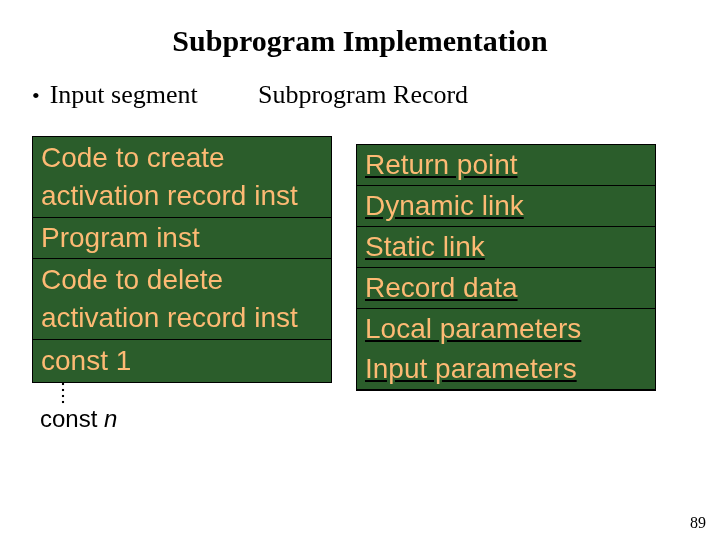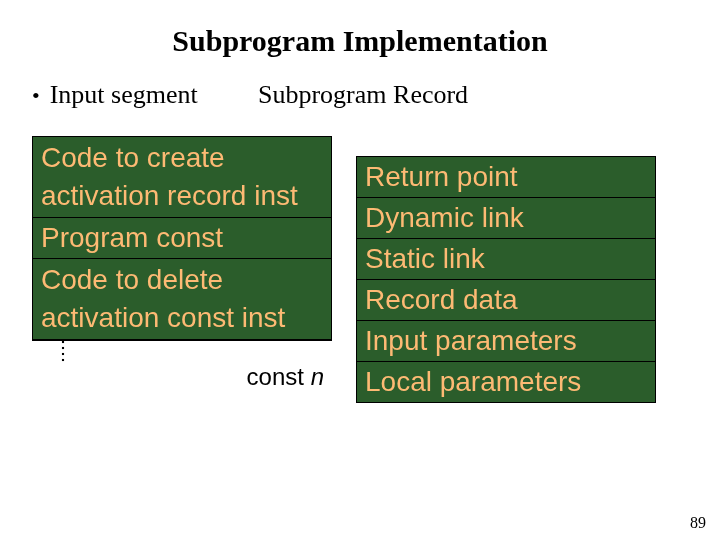--- a/index.html
+++ b/index.html
@@ -6,26 +6,26 @@
   html, body { width: 720px; height: 540px; background: #fff; font-family: "Times New Roman", Times, serif; color: #000; }
   .slide { width: 720px; height: 540px; position: relative; padding: 18px 28px 20px 28px; }
   .title { text-align: center; font-size: 30px; font-weight: bold; margin-bottom: 22px; margin-top: 6px; }
   .headers { display: flex; font-size: 26px; margin-bottom: 26px; padding-left: 4px; }
   .bullet-row { display: flex; align-items: baseline; }
   .bullet { margin-right: 10px; font-size: 22px; line-height: 26px; }
   .hdr-left { width: 226px; }
   .hdr-right { }
   .panels { display: flex; gap: 24px; padding-left: 4px; }
   .panel-left { width: 300px; }
-  .panel-right { width: 300px; margin-top: 20px; }
+  .panel-right { width: 300px; margin-top: 8px; text-decoration: underline; }
   .box { background: #2b5d2b; border: 1px solid #000; }
   .cell { font-family: Arial, Helvetica, sans-serif; font-size: 28px; color: #fdba74; padding: 2px 8px 2px 8px; border-bottom: 1px solid #000; line-height: 38px; }
   .cell.nb { border-bottom: none; }
   .cell.tight { padding-top: 1px; padding-bottom: 1px; }
-  .tail { font-family: Arial, Helvetica, sans-serif; font-size: 24px; color: #000; padding: 2px 8px; line-height: 28px; text-align: right; }
+  .tail { font-family: Arial, Helvetica, sans-serif; font-size: 24px; color: #000; padding: 2px 8px; line-height: 28px; }
   .dots { display: block; width: 6px; height: 26px; margin-left: 28px; margin-top: -2px; margin-bottom: -4px; background:
     radial-gradient(circle at 3px 3px, #000 1.2px, transparent 1.6px),
     radial-gradient(circle at 3px 9px, #000 1.2px, transparent 1.6px),
     radial-gradient(circle at 3px 15px, #000 1.2px, transparent 1.6px),
     radial-gradient(circle at 3px 21px, #000 1.2px, transparent 1.6px);
   }
   .italic { font-style: italic; }
   .pagenum { position: absolute; right: 14px; bottom: 8px; font-size: 16px; font-family: "Times New Roman", Times, serif; text-align: center; }
 </style>
 </head>
@@ -41,37 +41,38 @@
       <span>Input segment</span>
     </div>
     <div class="hdr-right">Subprogram Record</div>
   </div>
 
   <div class="panels">
 
     <div class="panel-left">
       <div class="box">
         <div class="cell">Code to create activation record inst</div>
-        <div class="cell tight">Program const</div>
-        <div class="cell">Code to delete activation const inst</div>
+        <div class="cell tight">Program inst</div>
+        <div class="cell">Code to delete activation record inst</div>
+        <div class="cell nb">const 1</div>
       </div>
       <span class="dots"></span>
       <div class="tail">
         <span>const </span><span class="italic">n</span>
       </div>
     </div>
 
     <div class="panel-right">
       <div class="box">
         <div class="cell tight">Return point</div>
         <div class="cell tight">Dynamic link</div>
         <div class="cell tight">Static link</div>
         <div class="cell tight">Record data</div>
+        <div class="cell tight nb">Local parameters</div>
         <div class="cell tight">Input parameters</div>
-        <div class="cell tight nb">Local parameters</div>
       </div>
     </div>
 
   </div>
 
   <div class="pagenum">89</div>
 
 </div>
 
 </body></html>

